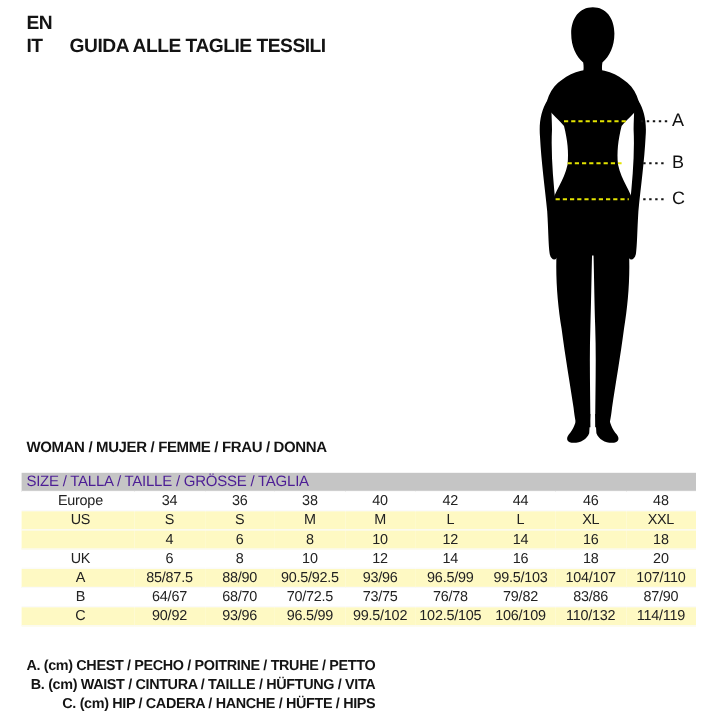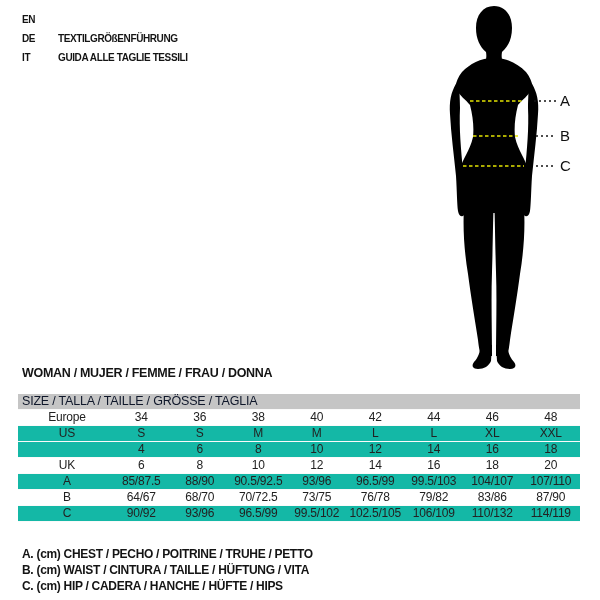--- a/index.html
+++ b/index.html
@@ -2,52 +2,48 @@
 <html><head>
 <meta charset="utf-8">
 <style>
   html,body{margin:0;padding:0;}
   body{
     width:600px;height:600px;background:#ffffff;position:relative;
     font-family:"Liberation Sans", sans-serif;color:#141414;overflow:hidden;
   }
   .langs{position:absolute;left:22px;top:10px;}
   .lang-row{display:flex;height:19px;line-height:19px;
-    font-size:10px;font-weight:bold;letter-spacing:-0.4px;}
+    font-size:16px;font-weight:bold;letter-spacing:-0.4px;}
   .lang-code{width:36px;flex:0 0 36px;}
   .figure-wrap{position:absolute;left:430px;top:0;width:170px;height:380px;}
   .marker-label{position:absolute;left:560px;font-size:15px;line-height:16px;color:#111;}
   .marker-a{top:93px;}
   .marker-b{top:128px;}
   .marker-c{top:158px;}
   .section-title{position:absolute;left:22px;top:366px;
     font-size:12.5px;font-weight:bold;letter-spacing:-0.3px;}
   .size-table{position:absolute;left:18px;top:394px;width:562px;
     border-collapse:collapse;table-layout:fixed;}
   .size-table td{height:15px;line-height:15px;font-size:12px;
     text-align:center;padding:0;color:#222;letter-spacing:-0.2px;
     border-bottom:1px solid #fafafa;}
   .size-table td.rowlabel{text-align:center;padding-left:4px;}
   .size-table tr.header td{background:#c5c5c5;text-align:left;padding-left:4px;
-    font-size:12.5px;color:#0f172a;}
-  .size-table tr.shaded td{background:#14b8a6;}
+    font-size:12.5px;color:#4c1d95;}
+  .size-table tr.shaded td{background:#fef9c3;}
   .legend{position:absolute;left:22px;top:546px;}
   .legend-line{height:16px;line-height:16px;font-size:12px;font-weight:bold;
-    letter-spacing:-0.3px;}
+    letter-spacing:-0.3px;text-align:right;}
 </style>
 </head>
 <body>
 
 <div class="langs">
     <div class="lang-row">
       <span class="lang-code">EN</span>
-    </div>
-    <div class="lang-row">
-      <span class="lang-code">DE</span>
-      <span>TEXTILGRÖßENFÜHRUNG</span>
     </div>
     <div class="lang-row">
       <span class="lang-code">IT</span>
       <span>GUIDA ALLE TAGLIE TESSILI</span>
     </div>
   </div>
 
 <div class="figure-wrap">
   <svg width="170" height="380" viewBox="0 0 170 380" xmlns="http://www.w3.org/2000/svg">
     <g fill="#000000" stroke="none">

